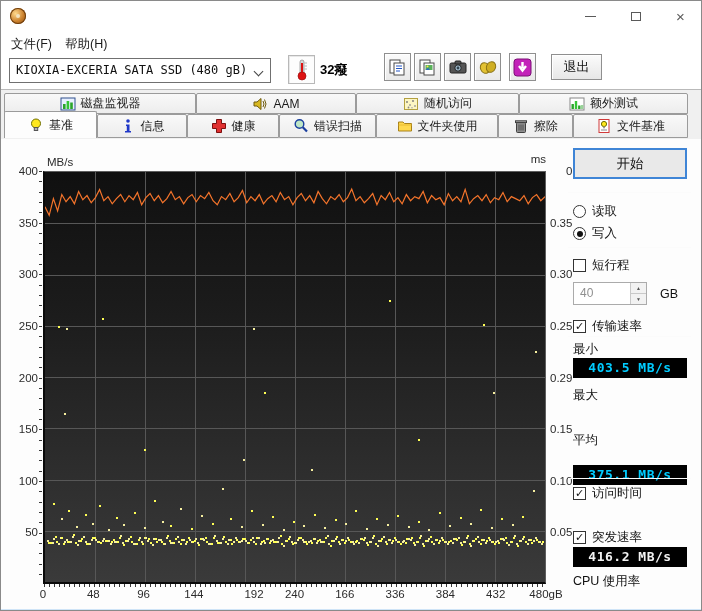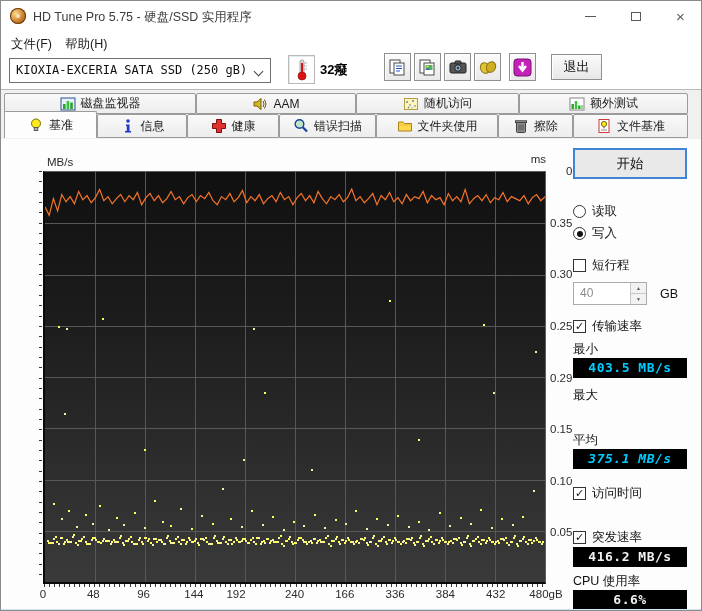--- a/index.html
+++ b/index.html
@@ -119,50 +119,49 @@
               font-size:5px; color:#555; background:#f2f2f2; }
   .spinbtns span:first-child { border-bottom:1px solid #c9c9c9; }
   .gb-label { left:659px; top:148px; font-size:12.5px; color:#111; }
   .c-transfer { top:179px; } .c-access { top:346px; } .c-burst { top:390px; }
   .plabel { position:absolute; left:572px; font-size:12.5px; color:#111; }
   .l-min { top:202px; } .l-max { top:248px; } .l-avg { top:293px; } .l-cpu { top:434px; }
   .lcd { position:absolute; left:572px; width:114px; height:20px; background:#000;
          font-family:"DejaVu Sans Mono", monospace; font-size:13px; font-weight:bold;
          text-align:center; line-height:20px; letter-spacing:0.5px; }
   .lcd-cyan { color:#00ccff; } .lcd-yellow { color:#ffe400; } .lcd-white { color:#f2f2f2; }
-  .v-min { top:219px; } .v-max { top:264px; } .v-avg { top:310px;font-style:italic; }
+  .v-min { top:219px; } .v-max { top:264px; } .v-avg { top:326px; }
   .v-access { top:363px; } .v-burst { top:408px; } .v-cpu { top:451px; }
 </style>
 </head>
 <body>
 
 <div class="window">
 
   <div class="abs titlebar">
     <div class="abs appicon"></div>
-    <div class="abs titletext">HD Tune Pro 5.75 - 硬盘/SSD 实用程序</div>
     <div class="abs wbtn wbtn-min">
         <span class="glyph-min"></span>
       </div>
     <div class="abs wbtn wbtn-max">
         <span class="glyph-max"></span>
       </div>
     <div class="abs wbtn wbtn-close">
         <span class="glyph-close">×</span>
       </div>
   </div>
 
   <div class="abs menubar">
     <div class="abs menuitem menu-file">文件(F)</div>
     <div class="abs menuitem menu-help">帮助(H)</div>
   </div>
 
   <div class="abs toolbar">
     <div class="abs combo">
-      <span>KIOXIA-EXCERIA SATA SSD (250 gB)</span>
+      <span>KIOXIA-EXCERIA SATA SSD (480 gB)</span>
       <span class="abs combo-arrow"></span>
     </div>
     <div class="abs thermbox">
       <svg class="abs" style="left:6px;top:3px" width="14" height="22" viewBox="0 0 14 22">
         <rect x="5" y="1" width="4" height="14" rx="2" fill="#d8d8d8" stroke="#888" stroke-width="0.7"></rect>
         <rect x="6" y="4" width="2" height="12" fill="#dd1111"></rect>
         <circle cx="7" cy="17" r="4" fill="#dd1111" stroke="#991010" stroke-width="0.7"></circle>
         <line x1="9.5" y1="4" x2="12" y2="4" stroke="#999" stroke-width="0.7"></line>
         <line x1="9.5" y1="7" x2="12" y2="7" stroke="#999" stroke-width="0.7"></line>
         <line x1="9.5" y1="10" x2="12" y2="10" stroke="#999" stroke-width="0.7"></line>
@@ -309,36 +308,46 @@
         <span>文件基准</span>
       </div>
     </div>
   </div>
 
   <div class="abs content">
 
     <div class="abs unit-left">MB/s</div>
     <div class="abs unit-right">ms</div>
 
+    <div class="abs ylabels" id="ylabels">
+        <span class="yl" style="top: calc(0% - 6px);">400</span>
+        <span class="yl" style="top: calc(12.5% - 6px);">350</span>
+        <span class="yl" style="top: calc(25% - 6px);">300</span>
+        <span class="yl" style="top: calc(37.5% - 6px);">250</span>
+        <span class="yl" style="top: calc(50% - 6px);">200</span>
+        <span class="yl" style="top: calc(62.5% - 6px);">150</span>
+        <span class="yl" style="top: calc(75% - 6px);">100</span>
+        <span class="yl" style="top: calc(87.5% - 6px);">50</span>
+      </div>
     <div class="abs yrlabels" id="yrlabels">
         <span class="yr" style="top: calc(0% - 6px); padding-left: 16px;">0.40</span>
         <span class="yr" style="top: calc(12.5% - 6px);">0.35</span>
         <span class="yr" style="top: calc(25% - 6px);">0.30</span>
         <span class="yr" style="top: calc(37.5% - 6px);">0.25</span>
         <span class="yr" style="top: calc(50% - 6px);">0.29</span>
         <span class="yr" style="top: calc(62.5% - 6px);">0.15</span>
         <span class="yr" style="top: calc(75% - 6px);">0.10</span>
         <span class="yr" style="top: calc(87.5% - 6px);">0.05</span>
       </div>
     <div class="abs xlabels" id="xlabels">
         <span class="xl" style="left: 0px;">0</span>
         <span class="xl" style="left: 50.3px;">48</span>
         <span class="xl" style="left: 100.6px;">96</span>
         <span class="xl" style="left: 150.9px;">144</span>
-        <span class="xl" style="left: 193px;">192</span>
+        <span class="xl" style="left: 211px;">192</span>
         <span class="xl" style="left: 251.5px;">240</span>
         <span class="xl" style="left: 301.8px;">166</span>
         <span class="xl" style="left: 352.1px;">336</span>
         <span class="xl" style="left: 402.4px;">384</span>
         <span class="xl" style="left: 452.7px;">432</span>
         <span class="xl" style="left: 503px;">480gB</span>
       </div>
     <div class="abs minor-l"></div>
     <div class="abs minor-b"></div>
 
@@ -790,17 +799,16 @@
       <span>访问时间</span>
     </div>
 
     <div class="ritem c-burst">
       <span class="cb">✓</span>
       <span>突发速率</span>
     </div>
     <div class="lcd lcd-white v-burst">416.2 MB/s</div>
 
     <div class="plabel l-cpu">CPU 使用率</div>
-    <div class="lcd lcd-white v-cpu">6.6%</div>
   </div>
 
   <div class="abs bottomedge"></div>
 </div>
 
 </body></html>

